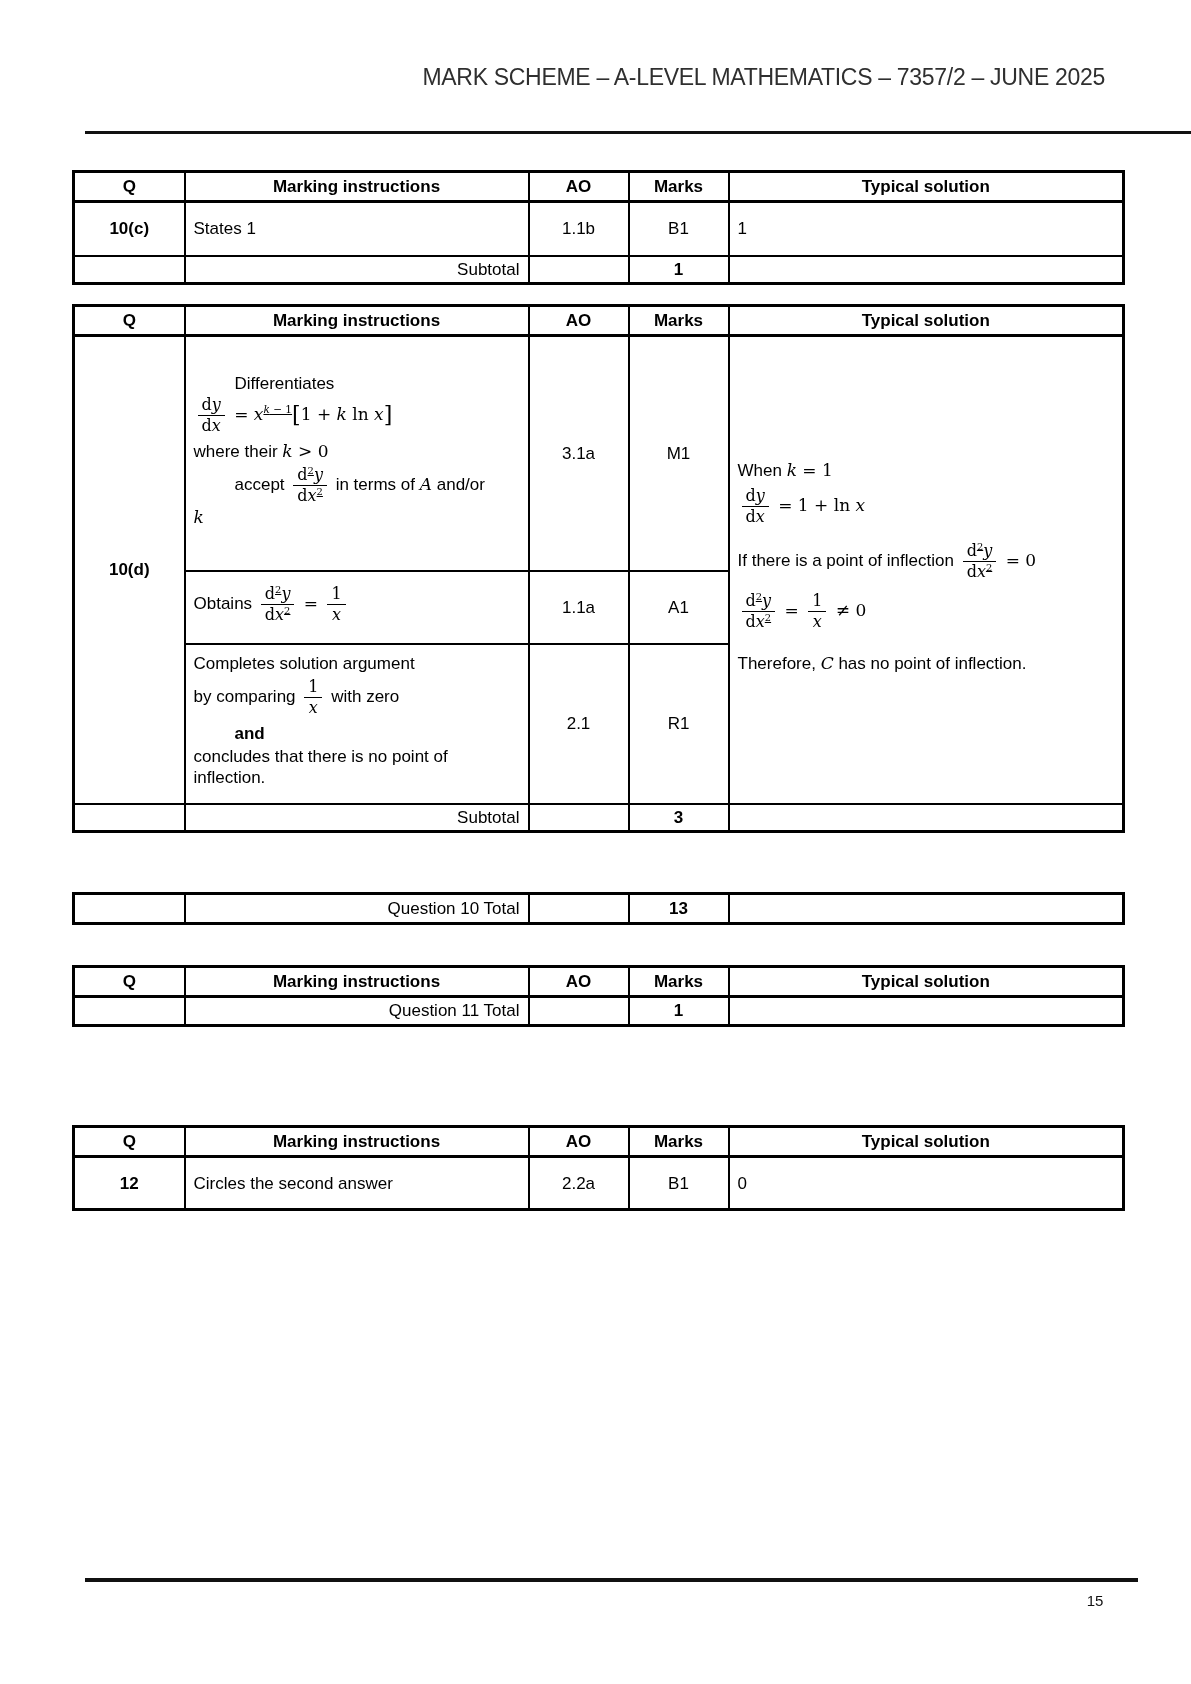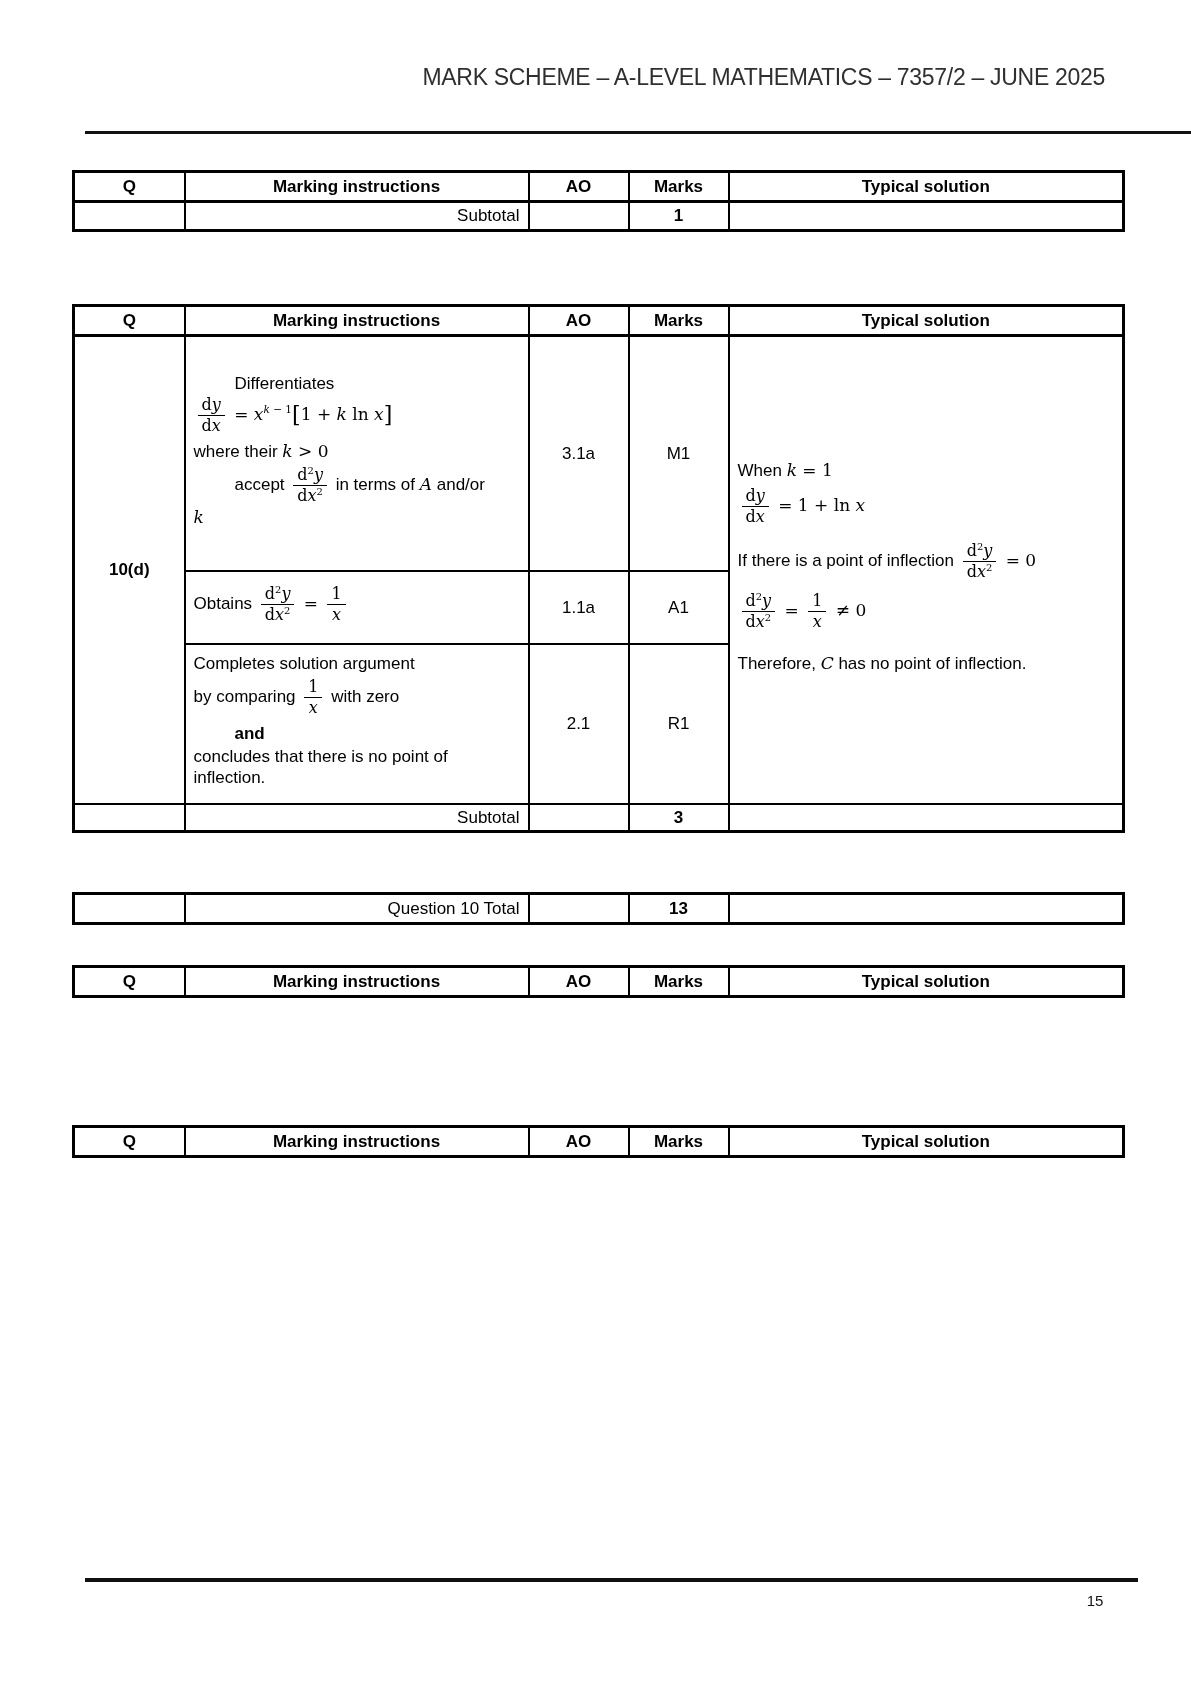--- a/index.html
+++ b/index.html
@@ -60,21 +60,21 @@
 
   
   .line{margin:0 0 6px 0;}
   .mb2{margin-bottom:2px;padding-left:41px;} .mb4{margin-bottom:4px;} .mb6{margin-bottom:6px;}
   .mb12{margin-bottom:12px;} .mb16{margin-bottom:16px;} .mb22{margin-bottom:22px;}
   .t-w{font-family:"Liberation Sans",sans-serif;}
   .t-wb{font-family:"Liberation Sans",sans-serif;font-weight:bold;}
   .t-i{font-family:"DejaVu Serif",serif;font-style:italic;}
   .t-r{font-family:"DejaVu Serif",serif;}
   .t-b{font-family:"DejaVu Serif",serif;font-size:1.3em;vertical-align:-2px;}
-  .line sup{font-size:0.62em;vertical-align:super;line-height:0;}
+  .line sup{font-size:0.62em;vertical-align:super;line-height:0;text-decoration:underline;}
   .frac{
     display:inline-block;vertical-align:middle;text-align:center;
     margin:0 4px;font-size:16px;line-height:1.12;
   }
   .frac .fn{display:block;border-bottom:1.5px solid #000;padding:0 4px 1px 4px;}
   .frac .fd{display:block;padding:1px 4px 0 4px;}
 </style>
 </head>
 <body>
 
@@ -92,20 +92,27 @@
           <col style="width:100px">
           <col style="width:395px">
         </colgroup>
       <tbody>
           <tr class="rh-hdr1">
         <th>Q</th>
         <th class="h-left">Marking instructions</th>
         <th>AO</th>
         <th>Marks</th>
         <th>Typical solution</th>
+      </tr>
+      <tr class="rh-body54">
+        <td class="c-center c-bold v-bottom">10(c)</td>
+        <td class="c-left v-bottom">States 1</td>
+        <td class="c-center v-bottom">1.1b</td>
+        <td class="c-center v-bottom">B1</td>
+        <td class="c-left v-bottom">1</td>
       </tr>
       <tr class="rh-sub24">
         <td></td>
         <td class="sub-label">Subtotal</td>
         <td></td>
         <td class="sub-value">1</td>
         <td></td>
       </tr>
     </tbody>
       </table>
@@ -206,40 +213,54 @@
           <col style="width:395px">
         </colgroup>
       <tbody>
           <tr class="rh-hdr1">
         <th>Q</th>
         <th class="h-left">Marking instructions</th>
         <th>AO</th>
         <th>Marks</th>
         <th>Typical solution</th>
       </tr>
+      <tr class="rh-total25">
+        <td></td>
+        <td class="sub-label">Question 11 Total</td>
+        <td></td>
+        <td class="sub-value">1</td>
+        <td></td>
+      </tr>
     </tbody>
       </table>
   </div>
 
   <div class="tbl-wrap" style="top:1125px;">
     <table class="mstable">
       <colgroup>
           <col style="width:111px">
           <col style="width:344px">
           <col style="width:100px">
           <col style="width:100px">
           <col style="width:395px">
         </colgroup>
       <tbody>
           <tr class="rh-hdr2">
         <th>Q</th>
         <th class="h-left">Marking instructions</th>
         <th>AO</th>
         <th>Marks</th>
         <th>Typical solution</th>
+      </tr>
+      <tr class="rh-body53">
+        <td class="c-center c-bold v-bottom">12</td>
+        <td class="c-left v-bottom">Circles the second answer</td>
+        <td class="c-center v-bottom">2.2a</td>
+        <td class="c-center v-bottom">B1</td>
+        <td class="c-left v-bottom">0</td>
       </tr>
     </tbody>
       </table>
   </div>
 
   <div class="rule-bottom"></div>
   <div class="page-number">15</div>
 
 </div>
 

